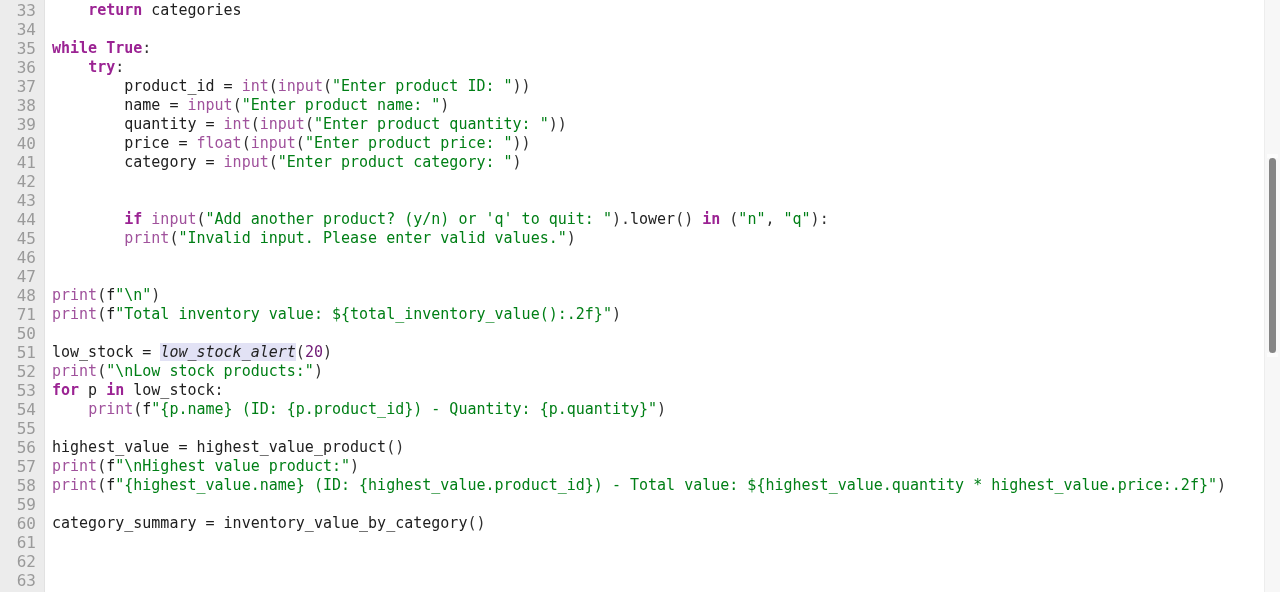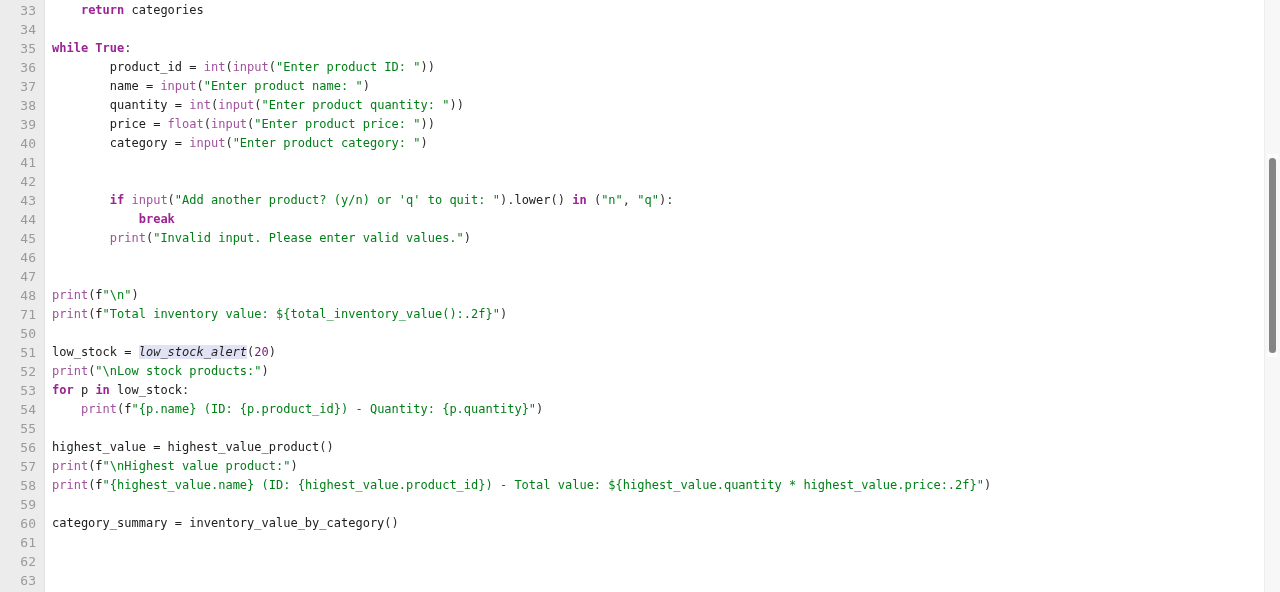--- a/index.html
+++ b/index.html
@@ -47,38 +47,38 @@
     top: 0;
     width: 36px;
     z-index: 4;
     padding-top: 1px;
   }
   .lnum {
     height: 19px;
     line-height: 19px;
     text-align: right;
     font-family: "DejaVu Sans Mono", "Liberation Mono", monospace;
-    font-size: 13px;
+    font-size: 16px;
     color: #9a9a9a;
     white-space: pre;
   }
 
   
   #code {
     position: absolute;
     left: 52px;
     top: 0;
     z-index: 1;
     padding-top: 1px;
   }
   .cline {
     height: 19px;
     line-height: 19px;
     font-family: "DejaVu Sans Mono", "Liberation Mono", monospace;
-    font-size: 12px;
+    font-size: 15px;
     white-space: pre;
     color: #1f1f1f;
     letter-spacing: 0px;
   }
 
   
   .t-plain   { color: #202020; }
   .t-kw      { color: #9b2393; font-weight: bold; }
   .t-fn      { color: #a0529c; text-align: right; }
   .t-str     { color: #007f16; }
@@ -152,29 +152,29 @@
       <div class="lnum">61</div>
       <div class="lnum">62</div>
       <div class="lnum">63</div>
       <div class="lnum">64</div>
     </div>
 
   <div id="code">
       <div class="cline"><span class="t-plain">    </span><span class="t-kw">return</span><span class="t-plain"> categories</span></div>
       <div class="cline">&nbsp;</div>
       <div class="cline"><span class="t-kw">while</span><span class="t-plain"> </span><span class="t-kw">True</span><span class="t-op">:</span></div>
+      <div class="cline"><span class="t-plain">    </span><span class="t-kw">try</span><span class="t-op">:</span></div>
       <div class="cline"><span class="t-plain">        product_id = </span><span class="t-fn">int</span><span class="t-op">(</span><span class="t-fn">input</span><span class="t-op">(</span><span class="t-str">"Enter product ID: "</span><span class="t-op">))</span></div>
       <div class="cline"><span class="t-plain">        name = </span><span class="t-fn">input</span><span class="t-op">(</span><span class="t-str">"Enter product name: "</span><span class="t-op">)</span></div>
       <div class="cline"><span class="t-plain">        quantity = </span><span class="t-fn">int</span><span class="t-op">(</span><span class="t-fn">input</span><span class="t-op">(</span><span class="t-str">"Enter product quantity: "</span><span class="t-op">))</span></div>
       <div class="cline"><span class="t-plain">        price = </span><span class="t-fn">float</span><span class="t-op">(</span><span class="t-fn">input</span><span class="t-op">(</span><span class="t-str">"Enter product price: "</span><span class="t-op">))</span></div>
       <div class="cline"><span class="t-plain">        category = </span><span class="t-fn">input</span><span class="t-op">(</span><span class="t-str">"Enter product category: "</span><span class="t-op">)</span></div>
       <div class="cline">&nbsp;</div>
       <div class="cline">&nbsp;</div>
       <div class="cline"><span class="t-plain">        </span><span class="t-kw">if</span><span class="t-plain"> </span><span class="t-fn">input</span><span class="t-op">(</span><span class="t-str">"Add another product? (y/n) or 'q' to quit: "</span><span class="t-op">).</span><span class="t-plain">lower</span><span class="t-op">() </span><span class="t-kw">in</span><span class="t-op"> (</span><span class="t-str">"n"</span><span class="t-op">, </span><span class="t-str">"q"</span><span class="t-op">):</span></div>
-      <div class="cline"><span class="t-plain">            </span><span class="t-kw">break</span></div>
       <div class="cline"><span class="t-plain">        </span><span class="t-fn">print</span><span class="t-op">(</span><span class="t-str">"Invalid input. Please enter valid values."</span><span class="t-op">)</span></div>
       <div class="cline">&nbsp;</div>
       <div class="cline">&nbsp;</div>
       <div class="cline"><span class="t-fn">print</span><span class="t-op">(</span><span class="t-plain">f</span><span class="t-str">"\n"</span><span class="t-op">)</span></div>
       <div class="cline"><span class="t-fn">print</span><span class="t-op">(</span><span class="t-plain">f</span><span class="t-str">"Total inventory value: ${total_inventory_value():.2f}"</span><span class="t-op">)</span></div>
       <div class="cline">&nbsp;</div>
       <div class="cline"><span class="t-plain">low_stock = </span><span class="t-hl">low_stock_alert</span><span class="t-op">(</span><span class="t-num">20</span><span class="t-op">)</span></div>
       <div class="cline"><span class="t-fn">print</span><span class="t-op">(</span><span class="t-str">"\nLow stock products:"</span><span class="t-op">)</span></div>
       <div class="cline"><span class="t-kw">for</span><span class="t-plain"> p </span><span class="t-kw">in</span><span class="t-plain"> low_stock</span><span class="t-op">:</span></div>
       <div class="cline"><span class="t-plain">    </span><span class="t-fn">print</span><span class="t-op">(</span><span class="t-plain">f</span><span class="t-str">"{p.name} (ID: {p.product_id}) - Quantity: {p.quantity}"</span><span class="t-op">)</span></div>

